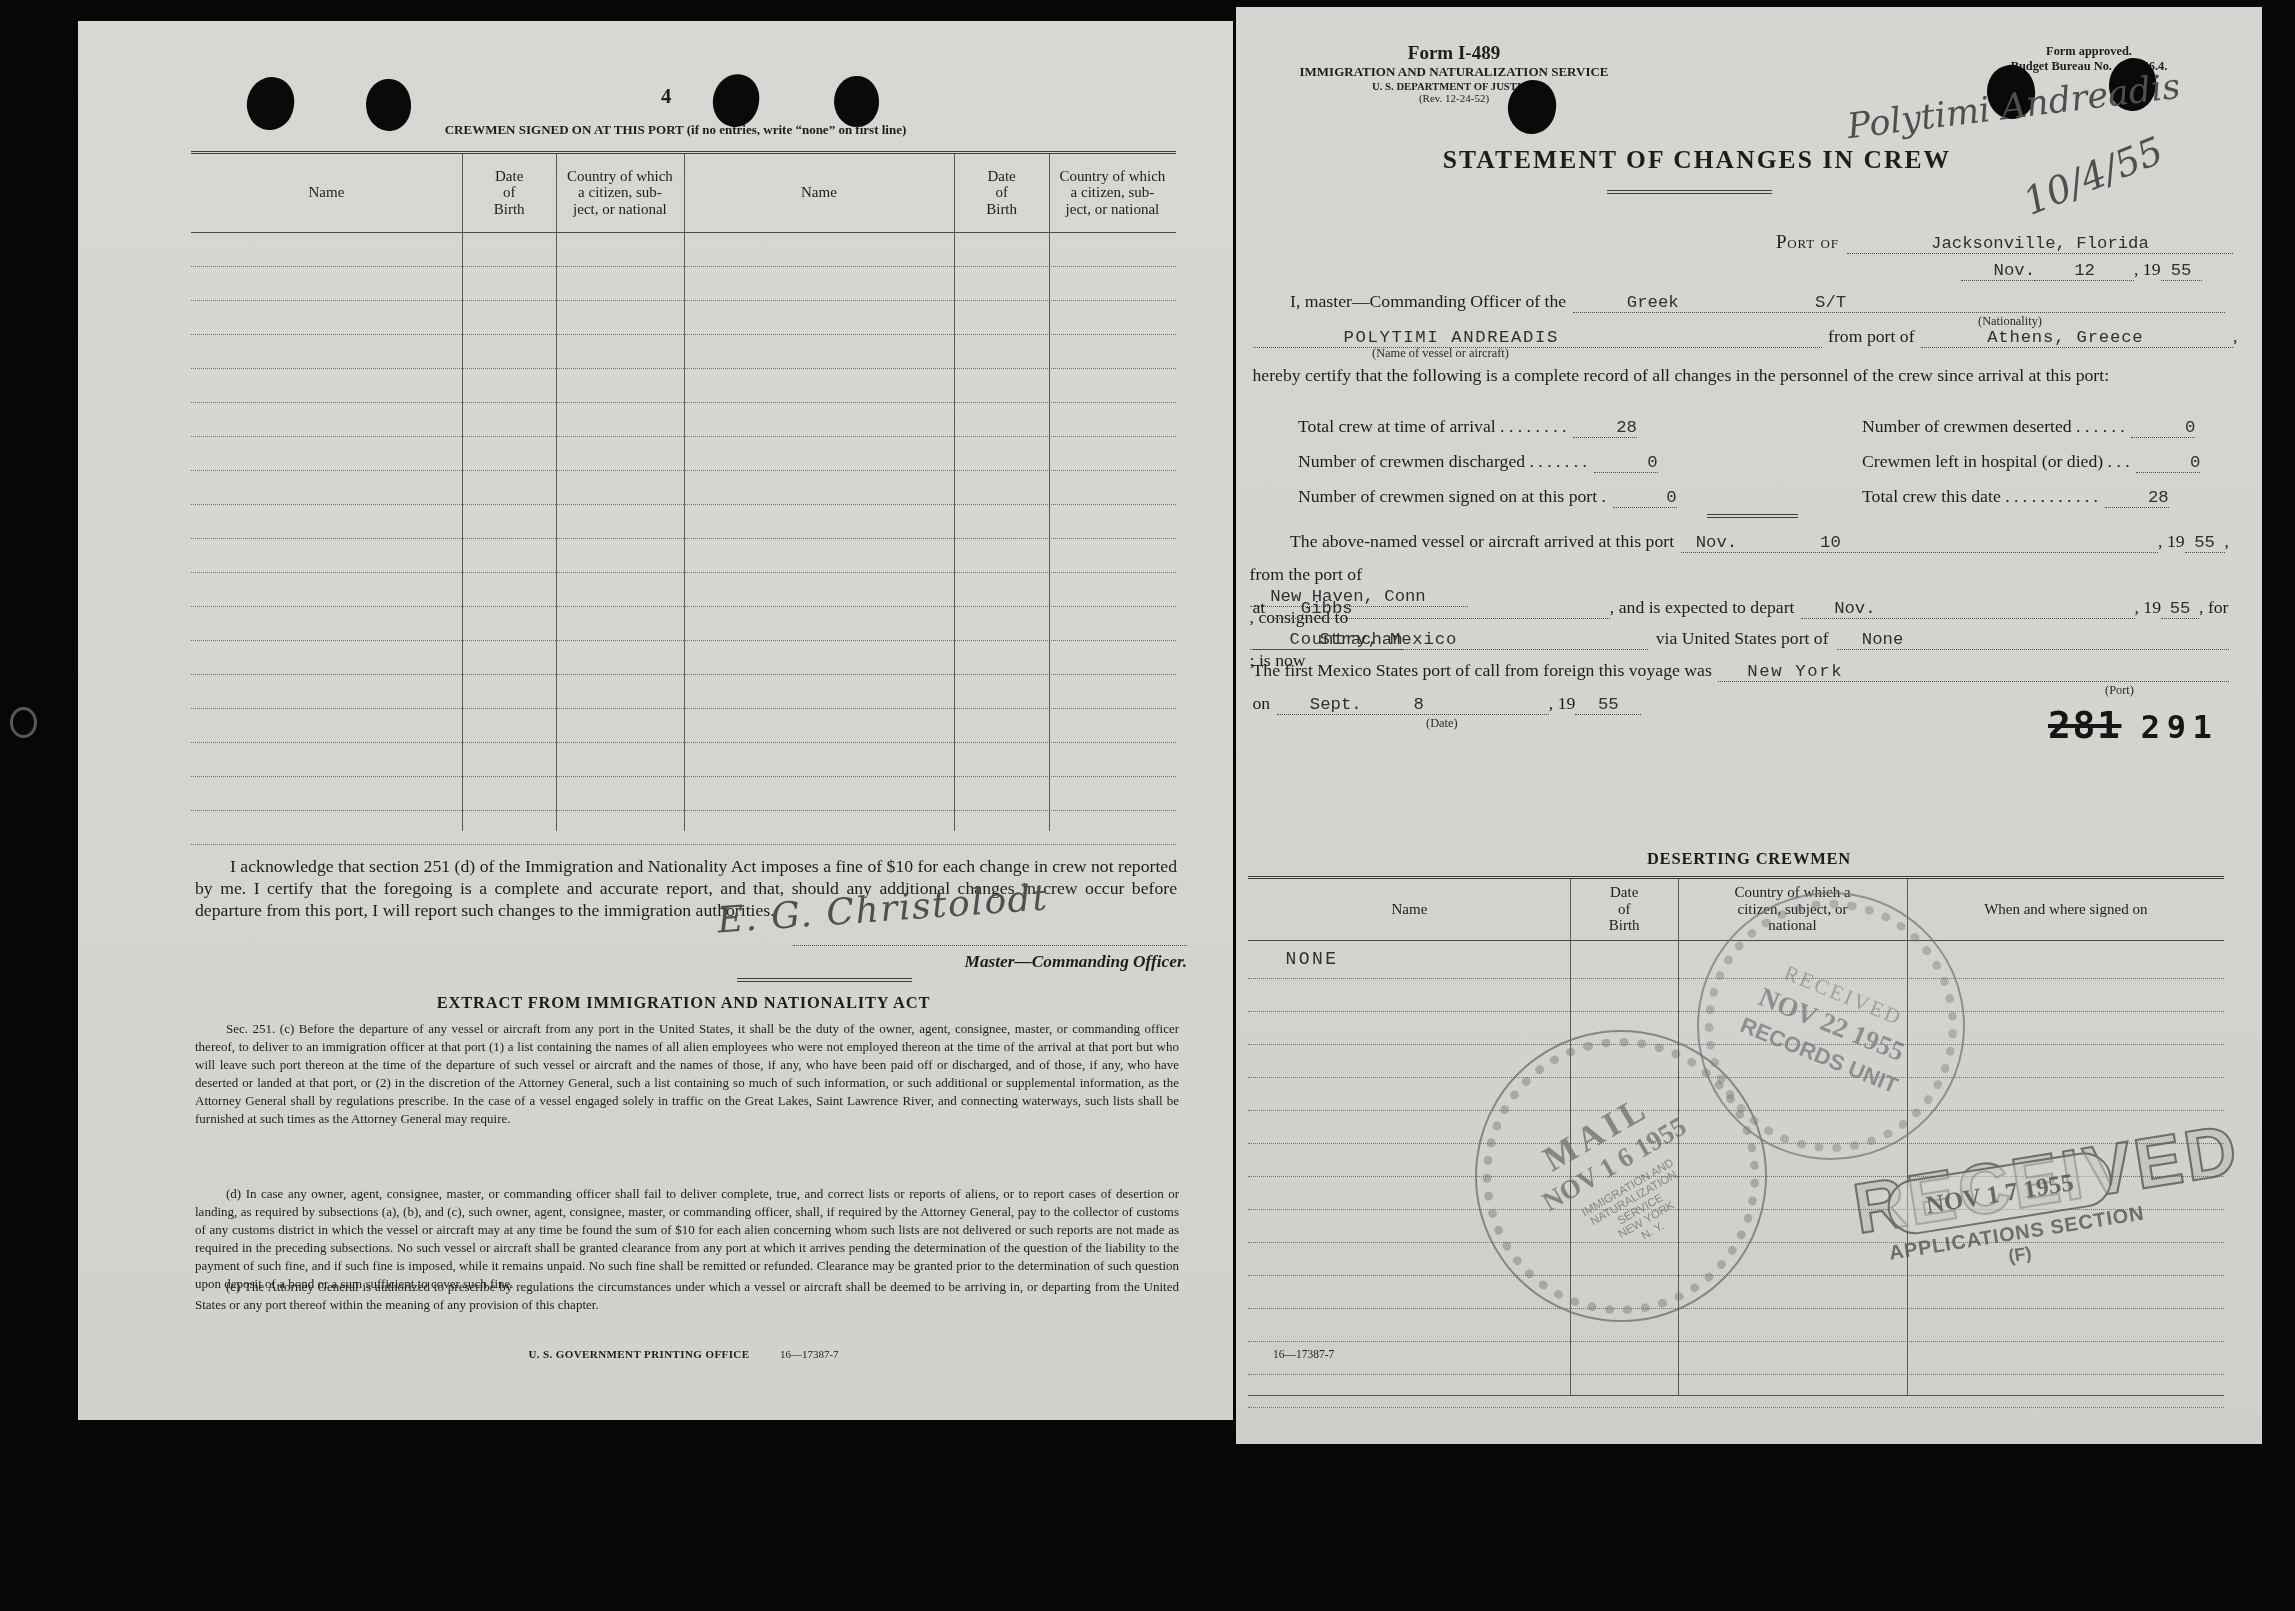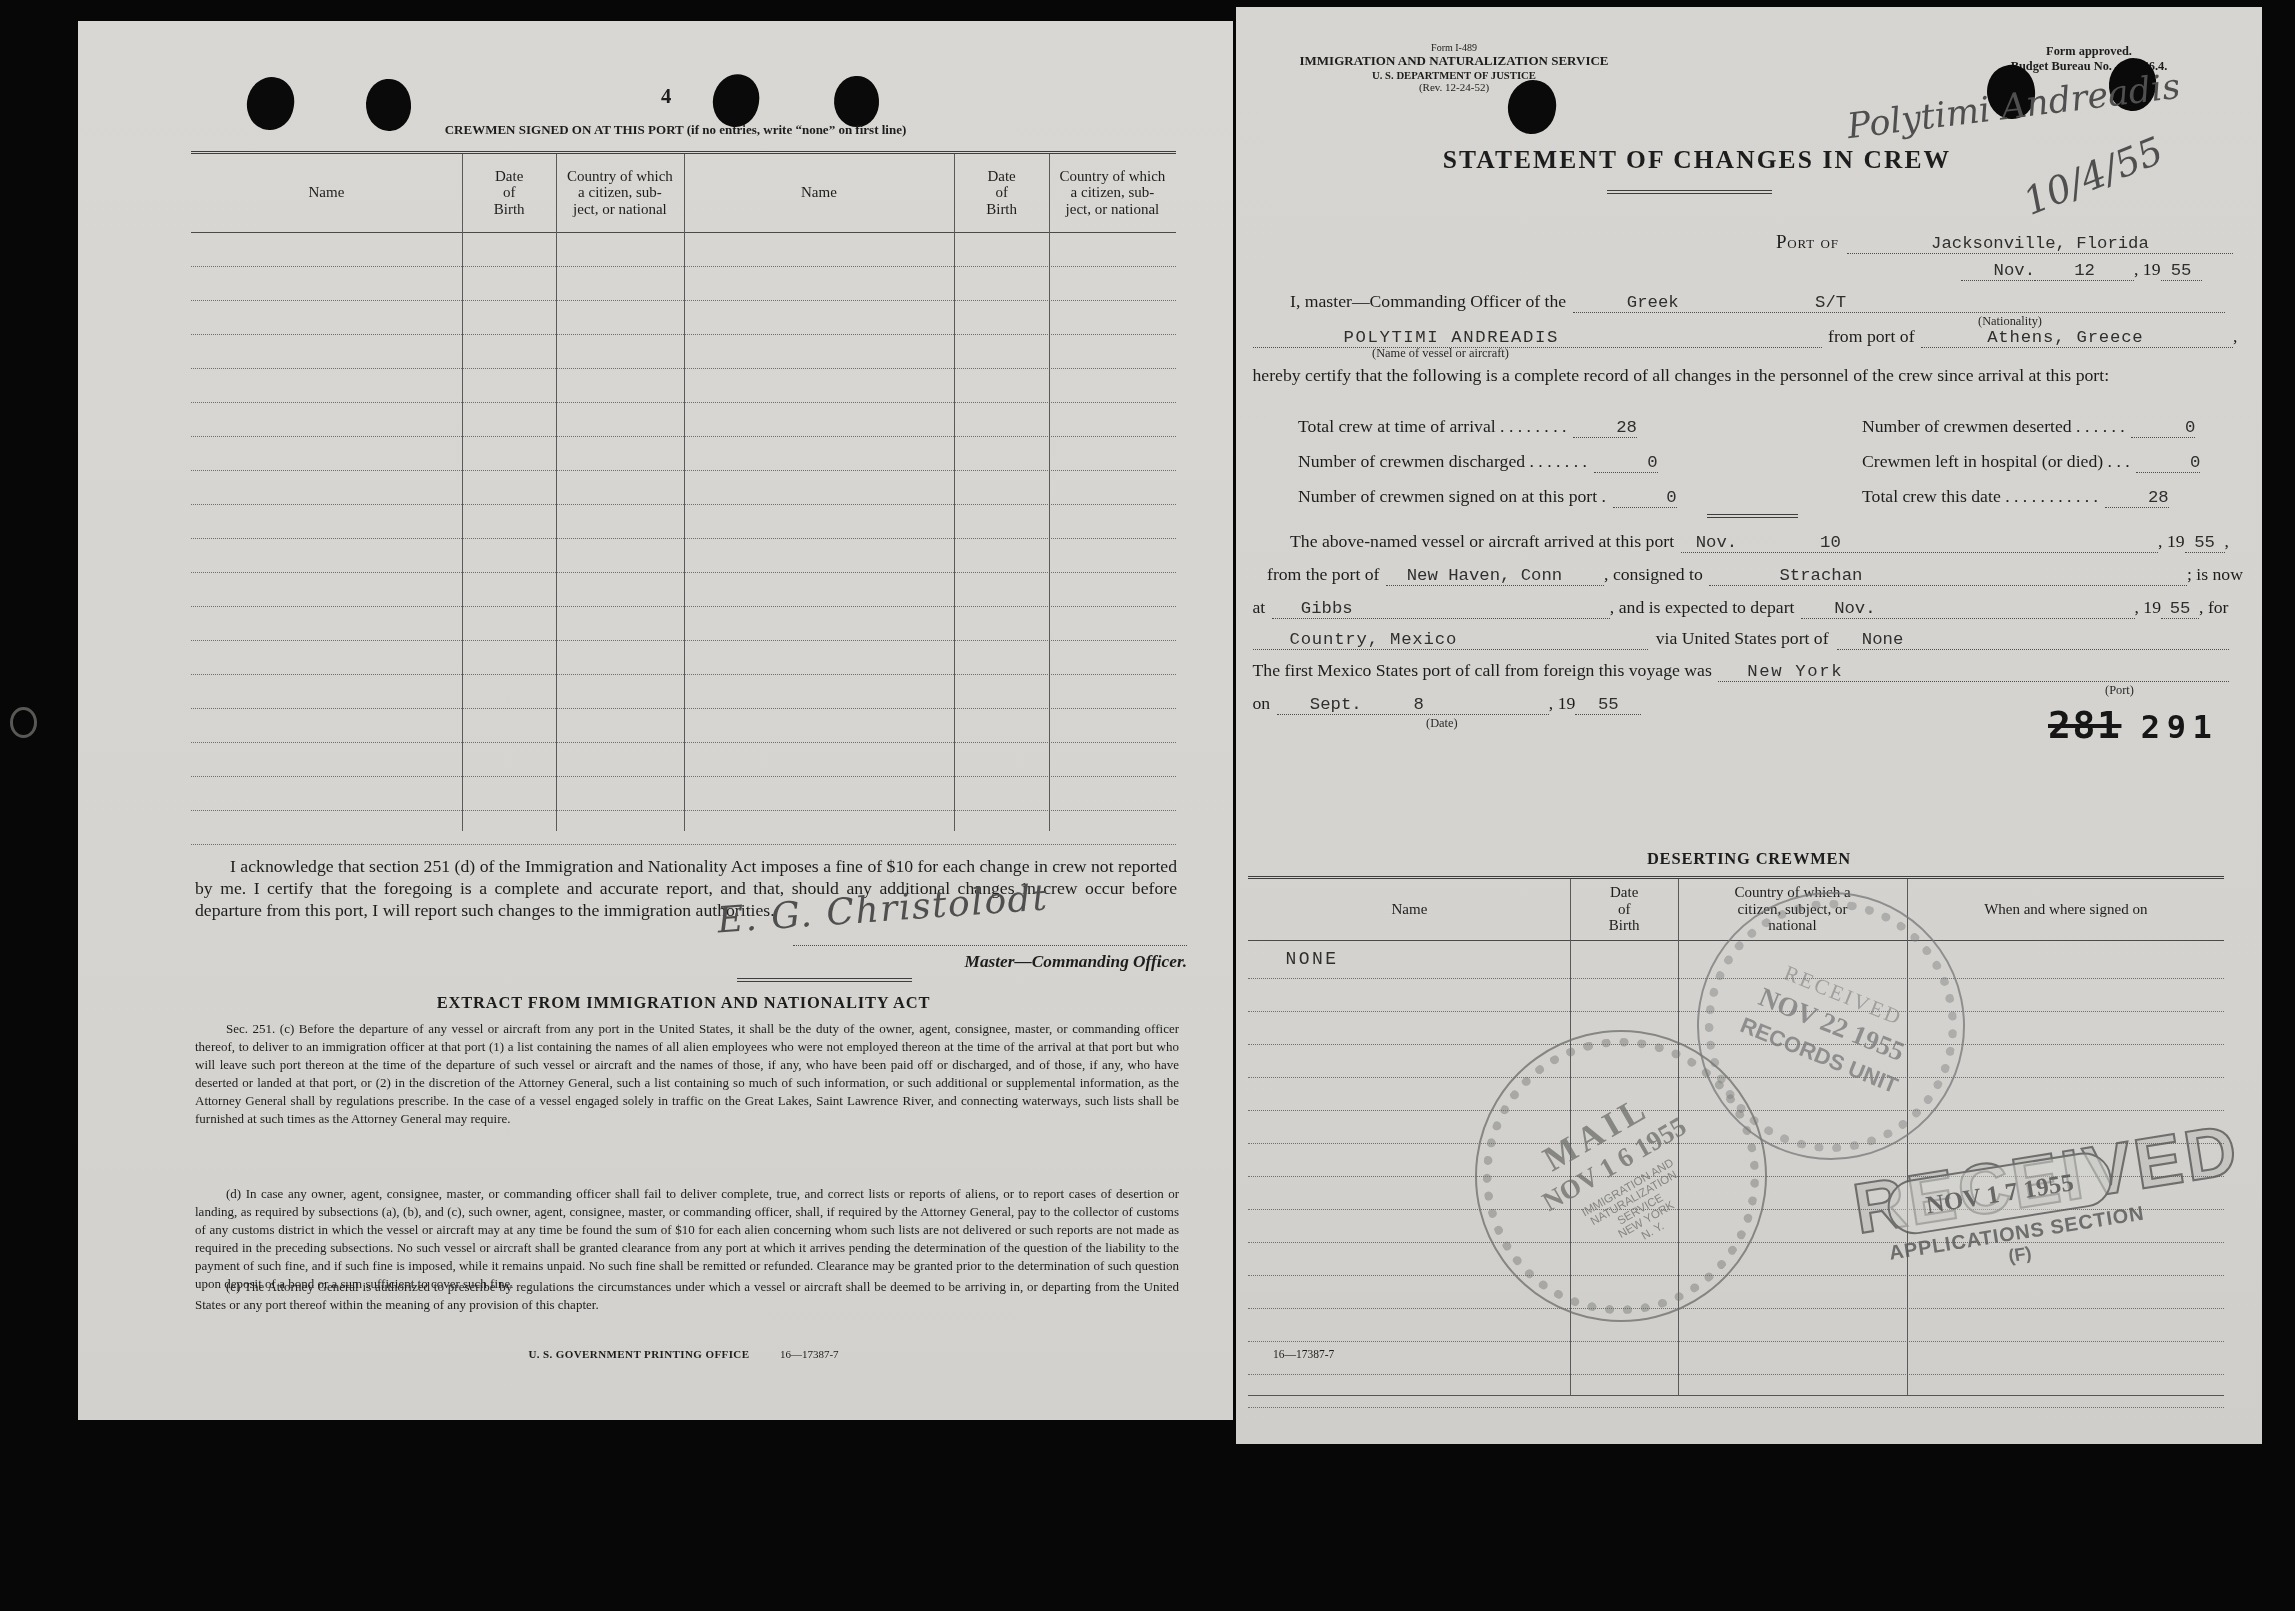--- a/index.html
+++ b/index.html
@@ -124,21 +124,21 @@
     <div class="abs center" style="left:113px;top:1327px;width:985px;font-size:11px;">
       <span style="font-weight:bold;letter-spacing:0.4px;">U. S. GOVERNMENT PRINTING OFFICE</span>
       <span style="display:inline-block;width:25px;"></span>
       <span>16—17387-7</span>
     </div>
   </div>
 
   <div class="page" id="right-page">
 
     <div class="abs center" style="left:45px;top:35px;width:346px;">
-      <div style="font-size:10px;font-weight:normal;">Form I-489</div>
+      <div style="font-size:19px;font-weight:bold;">Form I-489</div>
       <div style="font-size:13px;font-weight:bold;">IMMIGRATION AND NATURALIZATION SERVICE</div>
       <div style="font-size:10.7px;font-weight:bold;">U. S. DEPARTMENT OF JUSTICE</div>
       <div style="font-size:11px;">(Rev. 12-24-52)</div>
     </div>
 
     <div class="abs" style="left:713px;top:37px;width:280px;">
       <div style="font-size:12.4px;font-weight:bold;text-align:center;">Form approved.</div>
       <div style="font-size:12.4px;font-weight:bold;text-align:center;">Budget Bureau No. —R066.4.</div>
     </div>
 
@@ -216,21 +216,21 @@
 
     <div class="abs" style="left:471px;top:507px;width:91px;border-top:4.1px double #3d3d3d;"></div>
 
     <div class="abs fline" style="left:54px;top:524px;width:939px;">
       <span>The above-named vessel or aircraft arrived at this port</span>
       <span class="blank" style="flex:1;margin-left:6.6px;"><span class="typed" style="margin-left:15px;">Nov.        10</span></span>
       <span>, 19</span>
       <span class="blank" style="width:40px;text-align:center;"><span class="typed">55</span></span>
       <span>,</span>
     </div>
-    <div class="abs fline" style="left:31px;top:557px;width:976px;">
+    <div class="abs fline" style="left:7px;top:557px;width:976px;flex-direction:column;">
       <span>from the port of</span>
       <span class="blank" style="width:218px;margin-left:6.6px;"><span class="typed" style="margin-left:20.6px;">New Haven, Conn</span></span>
       <span>, consigned to</span>
       <span class="blank" style="flex:1;margin-left:6.6px;"><span class="typed" style="margin-left:70px;">Strachan</span></span>
       <span>; is now</span>
     </div>
     <div class="abs fline" style="left:16.5px;top:590px;width:976px;">
       <span>at</span>
       <span class="blank" style="width:338px;margin-left:6.6px;"><span class="typed" style="margin-left:29px;">Gibbs</span></span>
       <span>, and is expected to depart</span>

